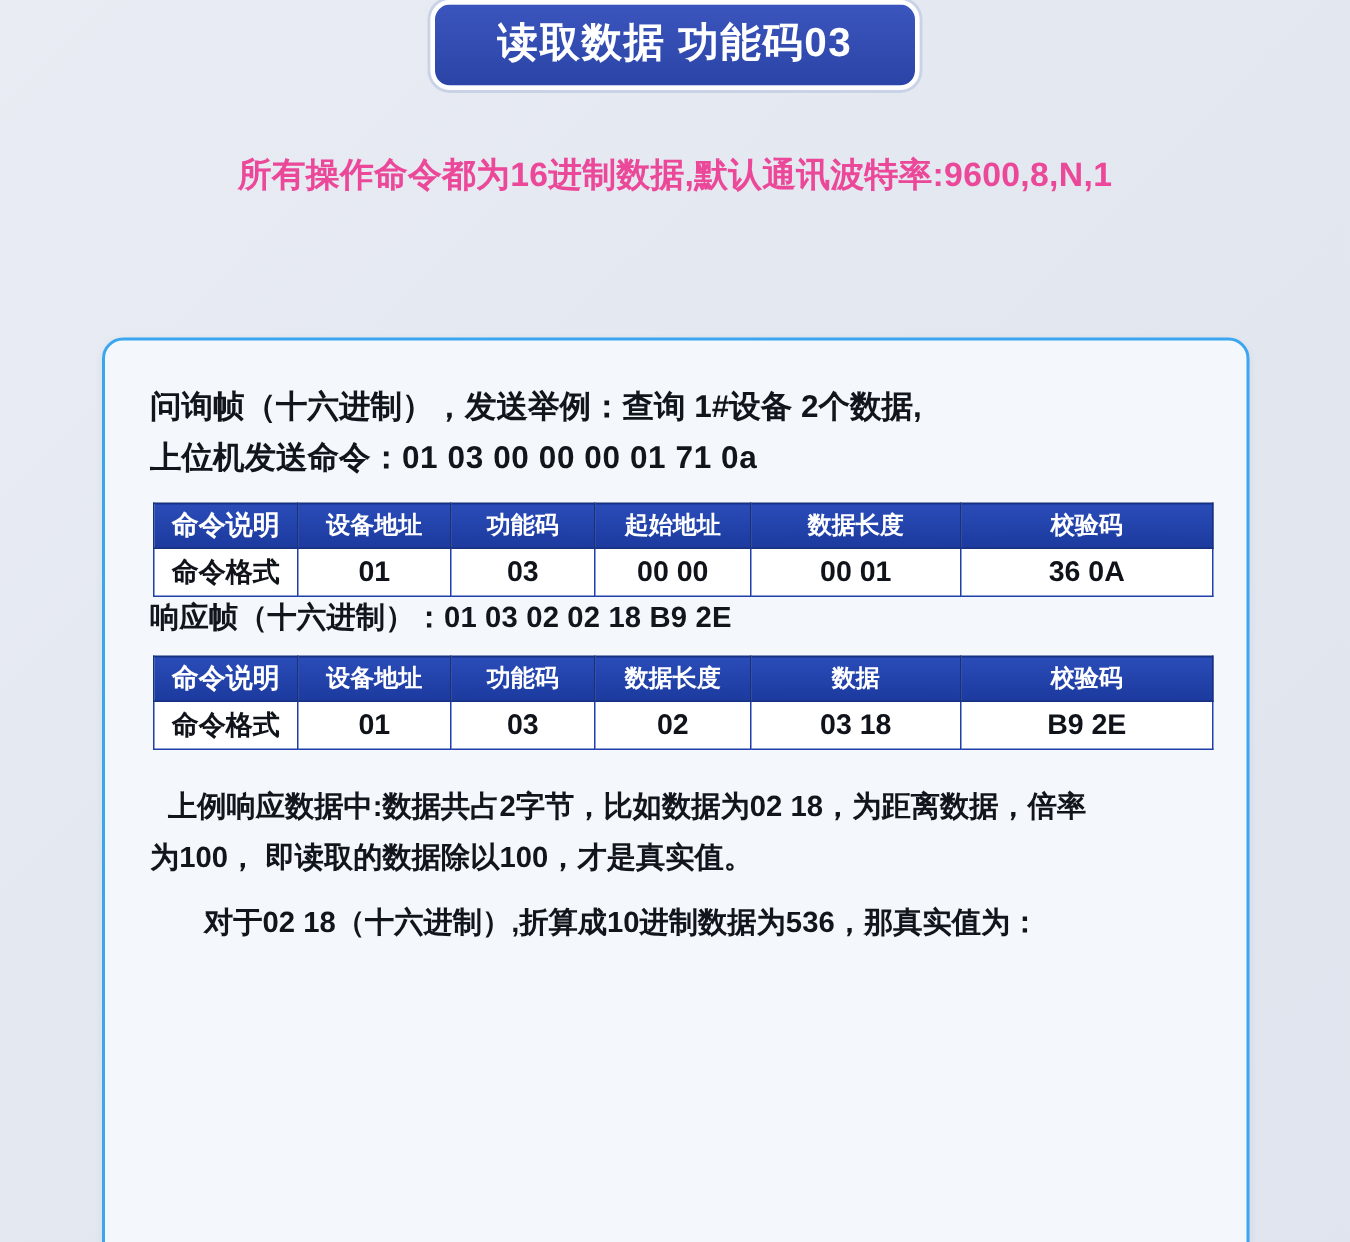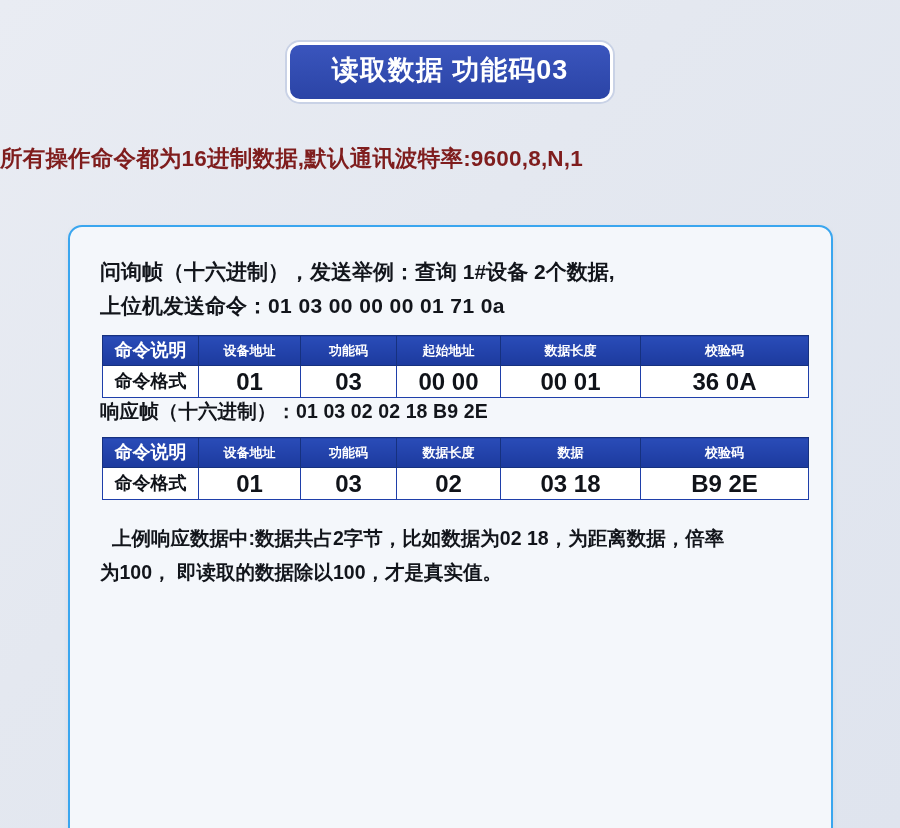--- a/index.html
+++ b/index.html
@@ -13,42 +13,41 @@
     background: linear-gradient(135deg, #e9ecf3 0%, #e4e8f0 40%, #dfe4ee 100%);
     color: #15171c;
     overflow: hidden;
     position: relative;
   }
 
   
   .title-wrap {
     display: flex;
     justify-content: center;
-    padding-top: 42px;
   }
   .title-pill {
     background: #2f4bb0;
     background: linear-gradient(180deg, #3a55bd 0%, #2b44a6 100%);
     color: #ffffff;
     font-size: 27px;
     font-weight: bold;
     letter-spacing: 1px;
     padding: 11px 42px 13px;
     border-radius: 13px;
     border: 3px solid #ffffff;
     box-shadow: 0 0 0 2px #c9d2e6;
     line-height: 1.1;
   }
 
   
   .subtitle {
-    text-align: left;
+    text-align: center;
     font-size: 22.5px;
     font-weight: bold;
-    color: #7f1d1d;
+    color: #ec4899;
     margin-top: 41px;
     letter-spacing: 0.2px;
   }
 
   
   .panel {
     position: absolute;
     left: 68px;
     top: 225px;
     width: 765px;
@@ -75,33 +74,33 @@
   table.cmd {
     border-collapse: collapse;
     width: 706px;
     margin: 12px 4px 0 2px;
     table-layout: fixed;
   }
   table.cmd th {
     background: #1f3faa;
     background: linear-gradient(180deg, #2a4cb8 0%, #1c3a9e 100%);
     color: #ffffff;
-    font-size: 13px;
+    font-size: 16px;
     font-weight: bold;
     border: 1px solid #16317f;
     height: 29px;
     line-height: 29px;
     padding: 0;
     text-align: center;
     white-space: nowrap;
   }
   table.cmd td {
     background: #ffffff;
     color: #101319;
-    font-size: 24px;
+    font-size: 19px;
     font-weight: bold;
     border: 1px solid #1f3faa;
     height: 31px;
     line-height: 31px;
     padding: 0;
     text-align: center;
     white-space: nowrap;
   }
   table.cmd td.label,
   table.cmd th.label {
@@ -211,15 +210,16 @@
       </tr>
     </tbody>
   </table>
 
   <div class="note">
     <div><span class="ind"></span><span>上例响应数据中:数据共占2字节，比如数据为02 18，为距离数据，倍率</span></div>
     <div>为100， 即读取的数据除以100，才是真实值。</div>
   </div>
 
   <div class="note note2">
+    <div><span class="ind" style="width:36px"></span><span>对于02 18（十六进制）,折算成10进制数据为536，那真实值为：</span></div>
   </div>
 
 </div>
 
 </body></html>

